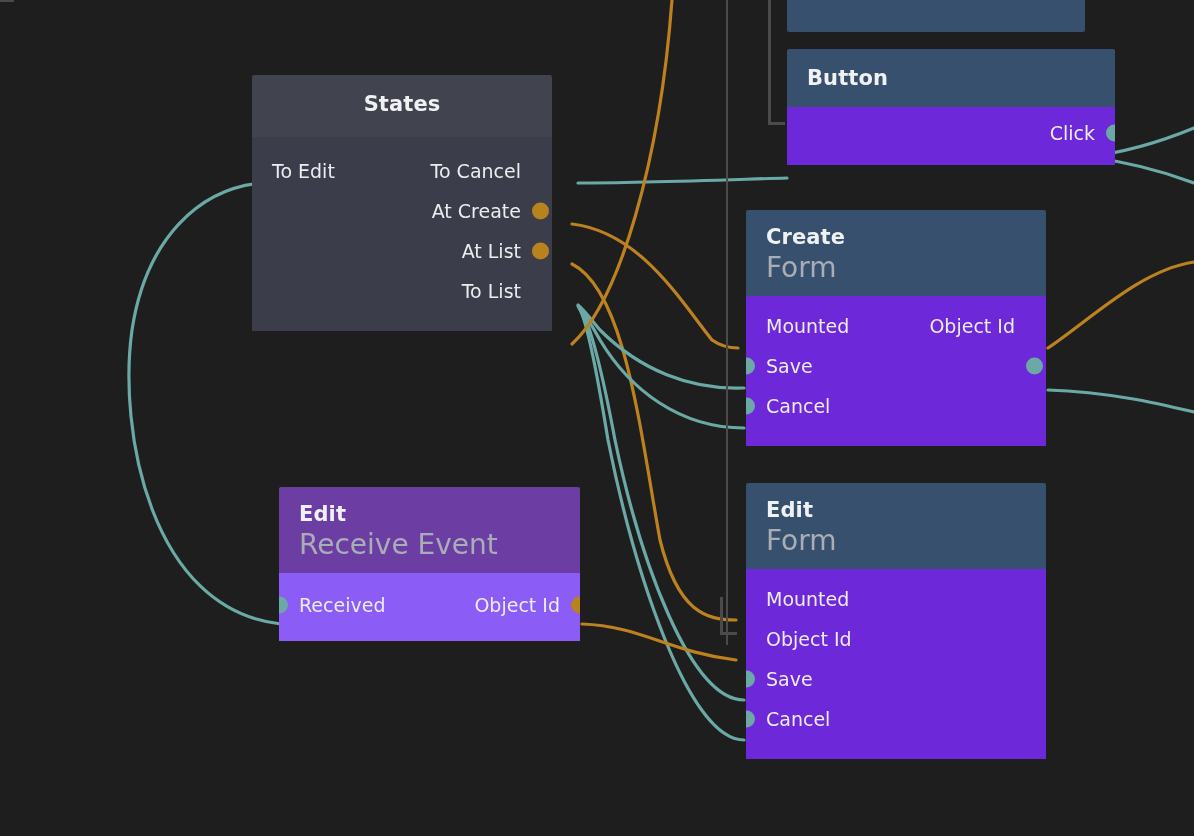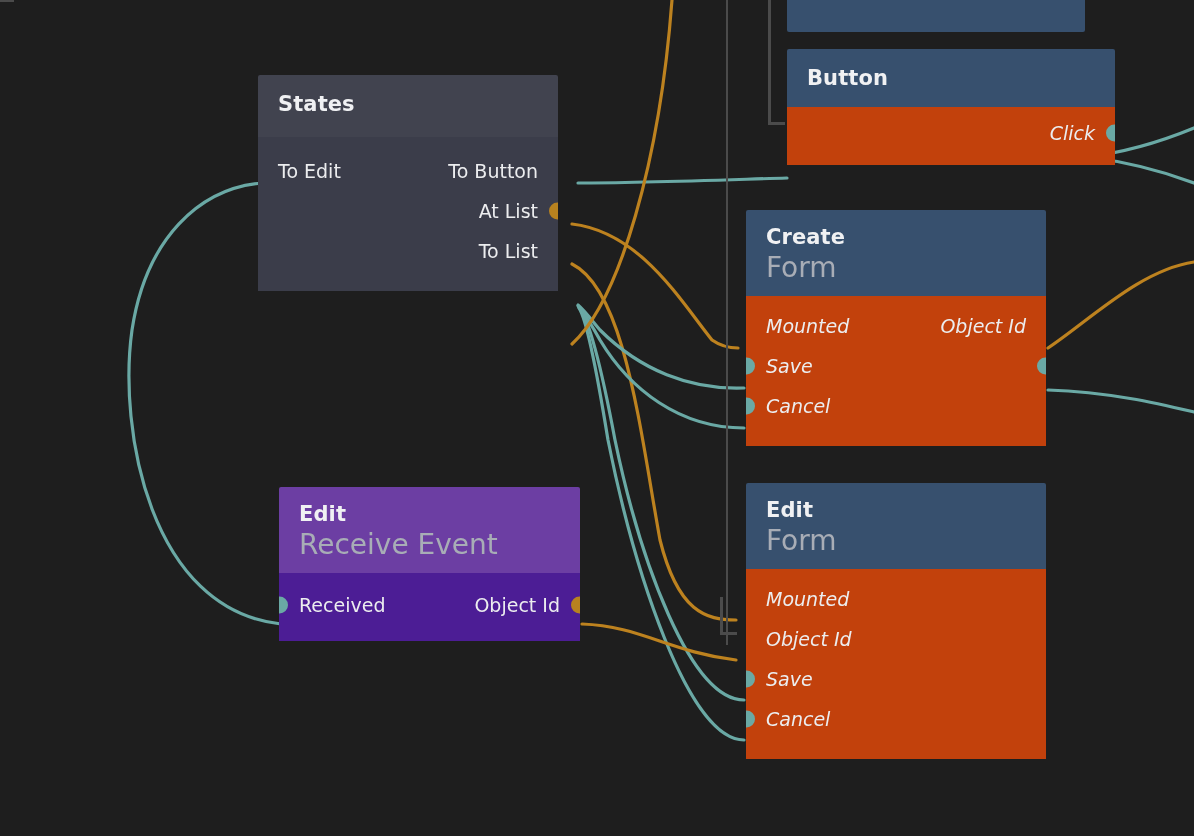--- a/index.html
+++ b/index.html
@@ -32,21 +32,21 @@
     display:block;
   }
   .node-subtitle{
     font-size:28px;
     font-weight:normal;
     color:#a8adb6;
     display:block;
     margin-top:2px;
   }
   .node-body{
-    padding:10px 0 20px 0;
+    padding:10px 11px 20px 0;
     position:relative;
   }
   .port-row{
     height:40px;
     display:flex;
     align-items:center;
     position:relative;
     padding:0 20px;
     box-sizing:border-box;
   }
@@ -58,27 +58,27 @@
   .port-row.in .port-label{margin-right:auto;}
   .port-row.out{justify-content:flex-end;}
   .port-row.split{justify-content:space-between;}
 
   
   .skin-states .node-header{background:#41434f;}
   .skin-states .node-body{background:#3b3d4a;}
   .skin-states .node-header{padding:18px 20px 20px 20px;}
 
   .skin-blue .node-header{background:#37506e;}
-  .skin-blue .node-body{background:#c2410c;font-style:italic;}
+  .skin-blue .node-body{background:#6d28d9;}
 
   .skin-purple .node-header{background:#6c3ea3;}
-  .skin-purple .node-body{background:#4c1d95;}
-
-  
-  #node-states{left:258px;top:75px;width:300px;height:305px;}
+  .skin-purple .node-body{background:#8b5cf6;}
+
+  
+  #node-states{left:252px;top:75px;width:300px;height:305px;text-align:center;}
   #node-states .node-body{padding-top:14px;}
 
   #node-button-cut{left:787px;top:-40px;width:298px;height:72px;}
   #node-button-cut .node-header{background:#37506e;height:72px;}
 
   #node-button{left:787px;top:49px;width:328px;height:139px;}
   #node-button .node-header{padding:18px 20px 16px 20px;}
   #node-button .node-body{padding:6px 0 12px 0;}
 
   #node-create{left:746px;top:210px;width:300px;height:258px;}
@@ -155,24 +155,28 @@
 
   <div class="node skin-states" id="node-states">
     <div class="node-header">
       <span class="node-title">States</span>
     </div>
     <div class="node-body">
 
       <div class="port-row split">
 
         <span class="port-label">To Edit</span>
-        <span class="port-label">To Button</span>
-
-      </div>
-
+        <span class="port-label">To Cancel</span>
+
+      </div>
+
+      <div class="port-row out">
+        <span class="port-label">At Create</span>
+        <span class="dot orange right"></span>
+      </div>
 
 
       <div class="port-row out">
         <span class="port-label">At List</span>
         <span class="dot orange right"></span>
       </div>
 
       <div class="port-row out">
         <span class="port-label">To List</span>
 

